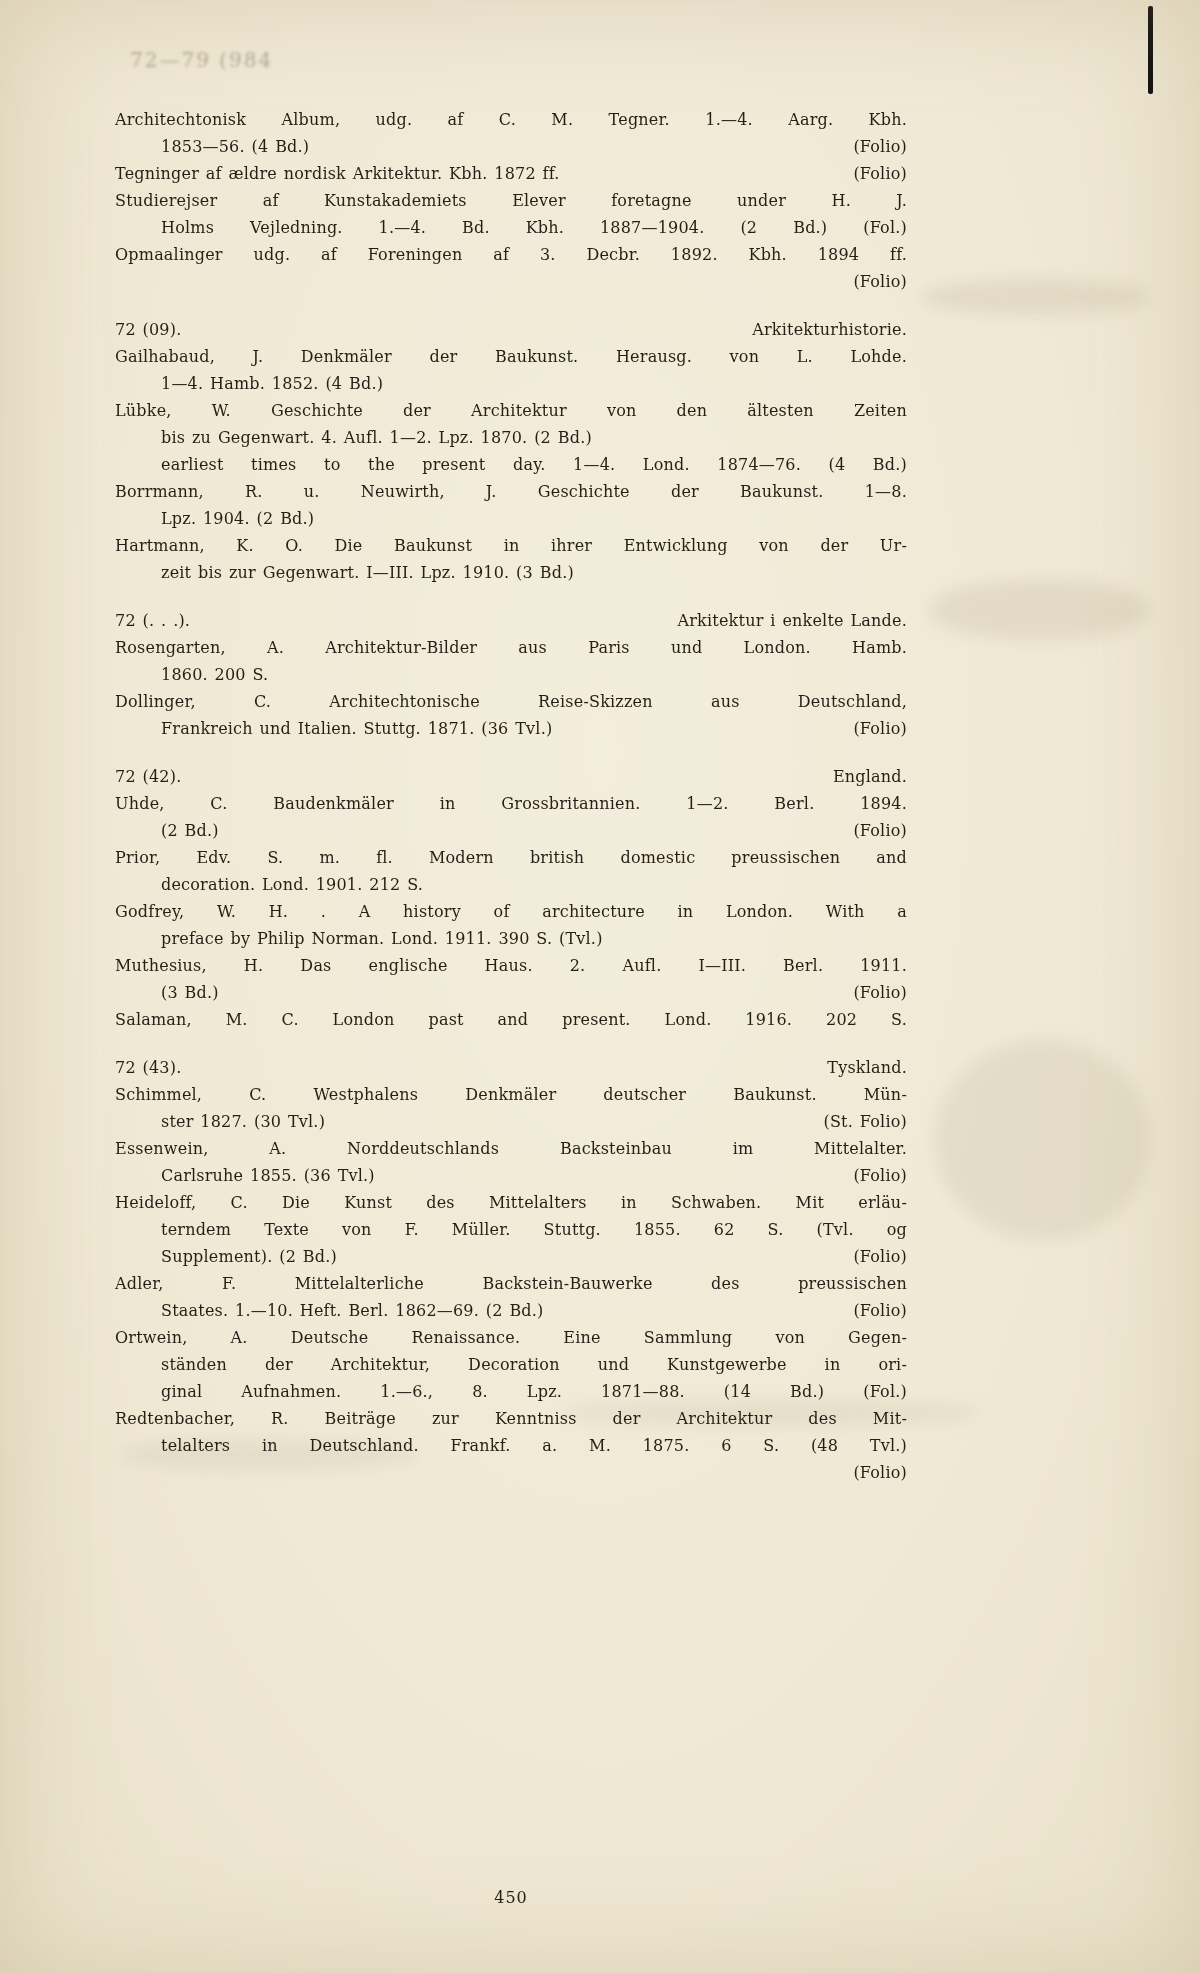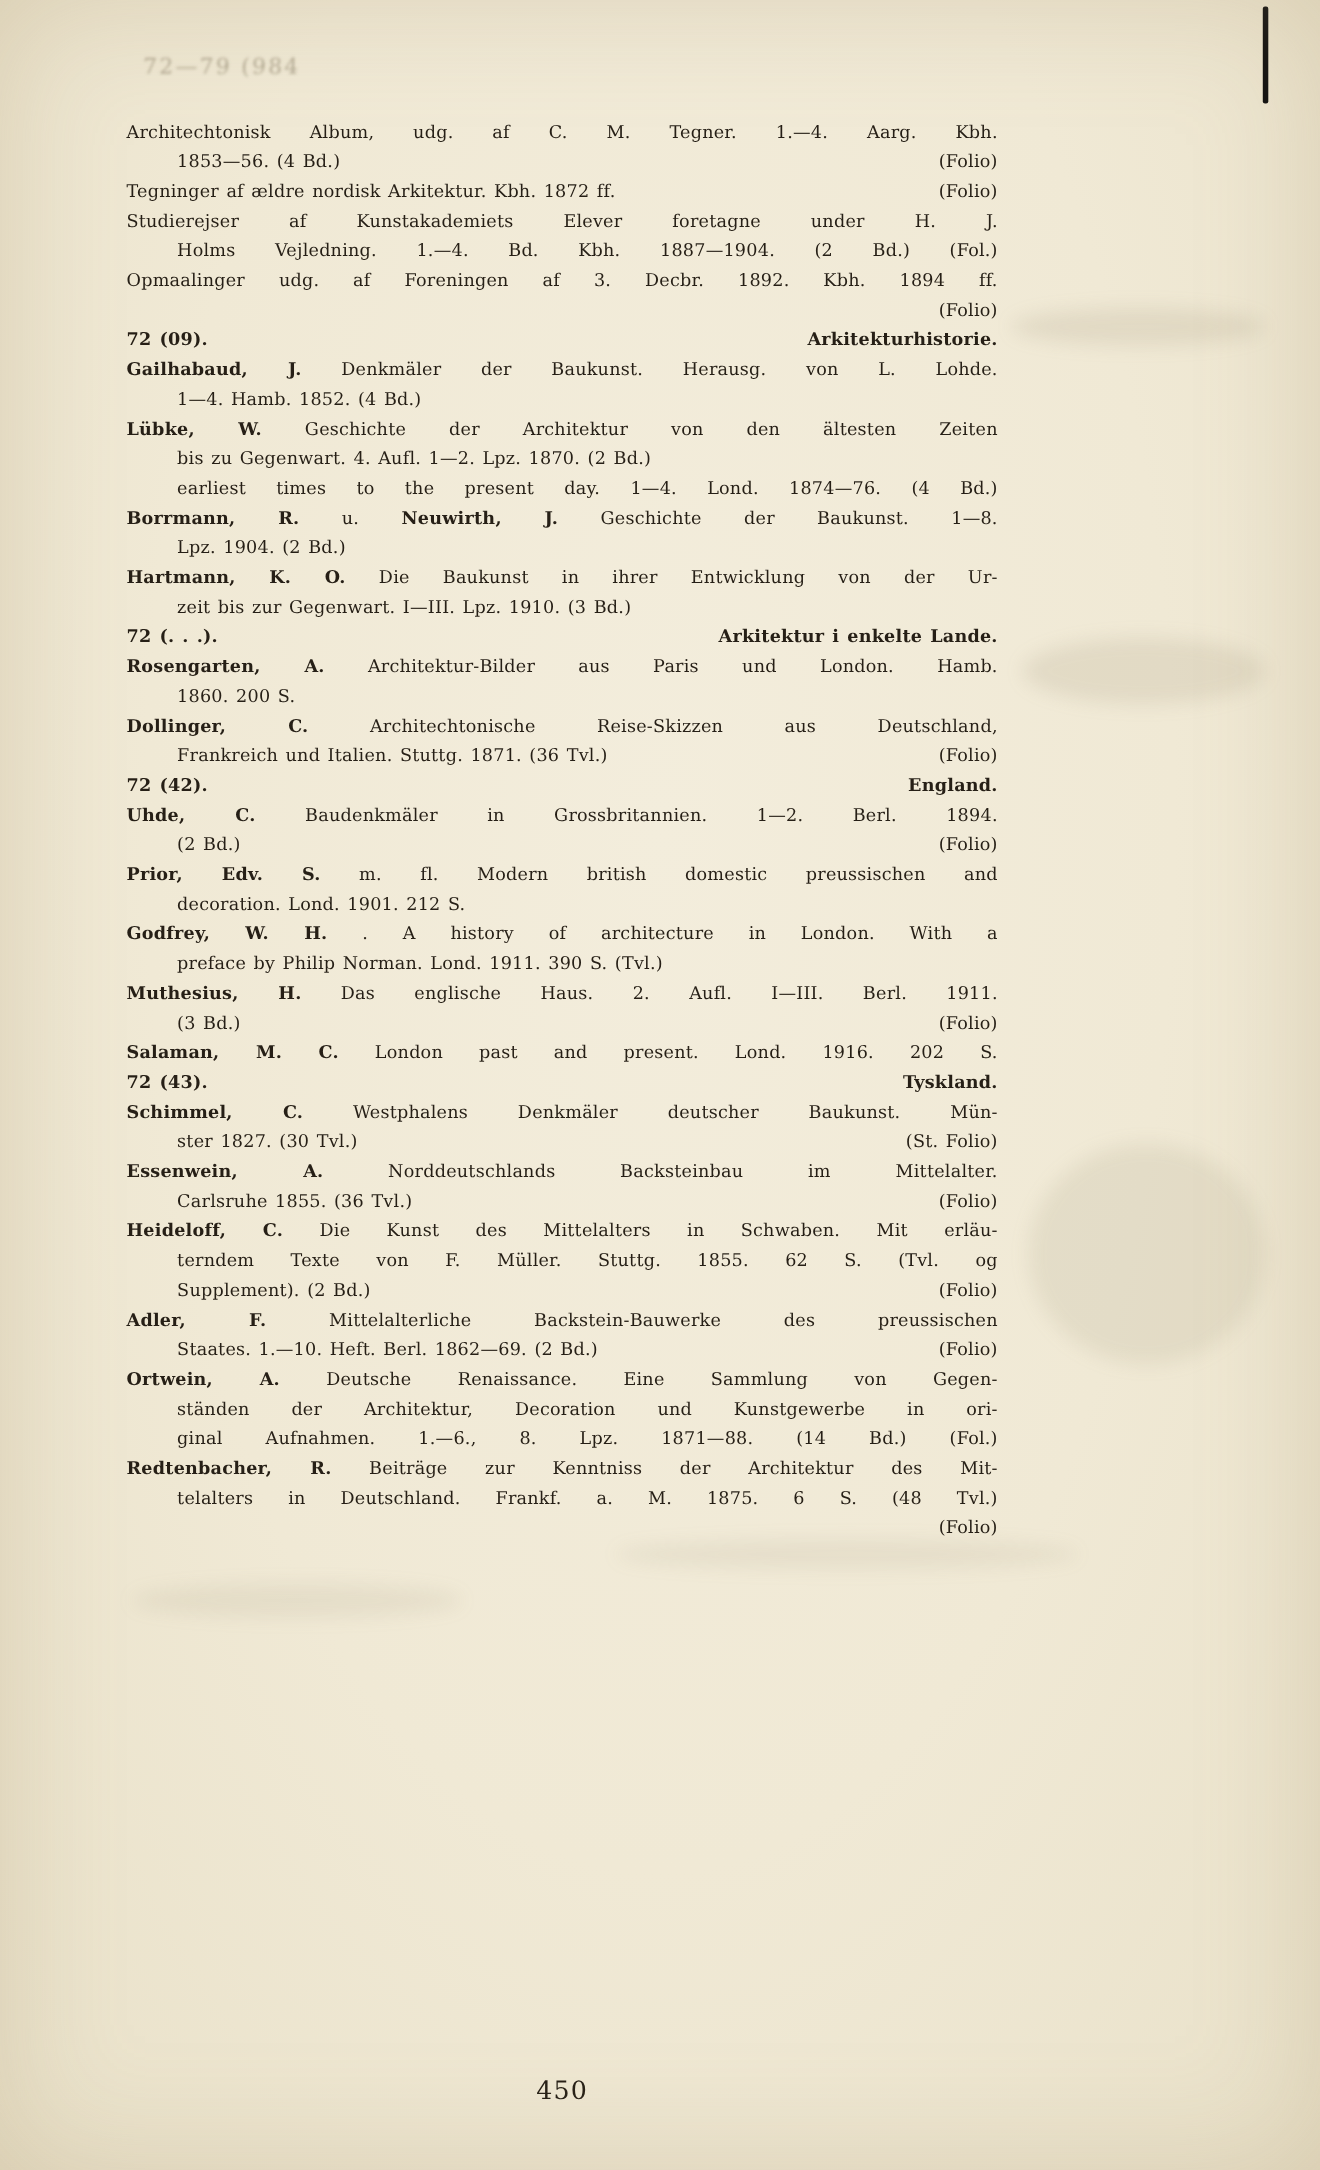--- a/index.html
+++ b/index.html
@@ -30,28 +30,28 @@
   }
   .line.just { text-align: justify; text-align-last: justify; }
   .line.ind { padding-left: 46px; }
   .line.hasright {
     display: flex;
     justify-content: space-between;
     align-items: flex-end;
   }
   .line.hasright .main { white-space: pre; }
   .line .right { flex-shrink: 0; padding-left: 12px; }
-  .b { font-weight: bold; }
+  .b { font-weight: normal; margin-top: 21px; }
   .page-number {
     position: absolute;
     top: 1888px;
     left: 115px;
     width: 792px;
     text-align: center;
-    font-size: 23px;
+    font-size: 16px;
     letter-spacing: 1px;
   }
   .scan-bar {
     position: absolute;
     left: 1148px;
     top: 6px;
     width: 5px;
     height: 88px;
     background: #0d0d0d;
     border-radius: 2px;

